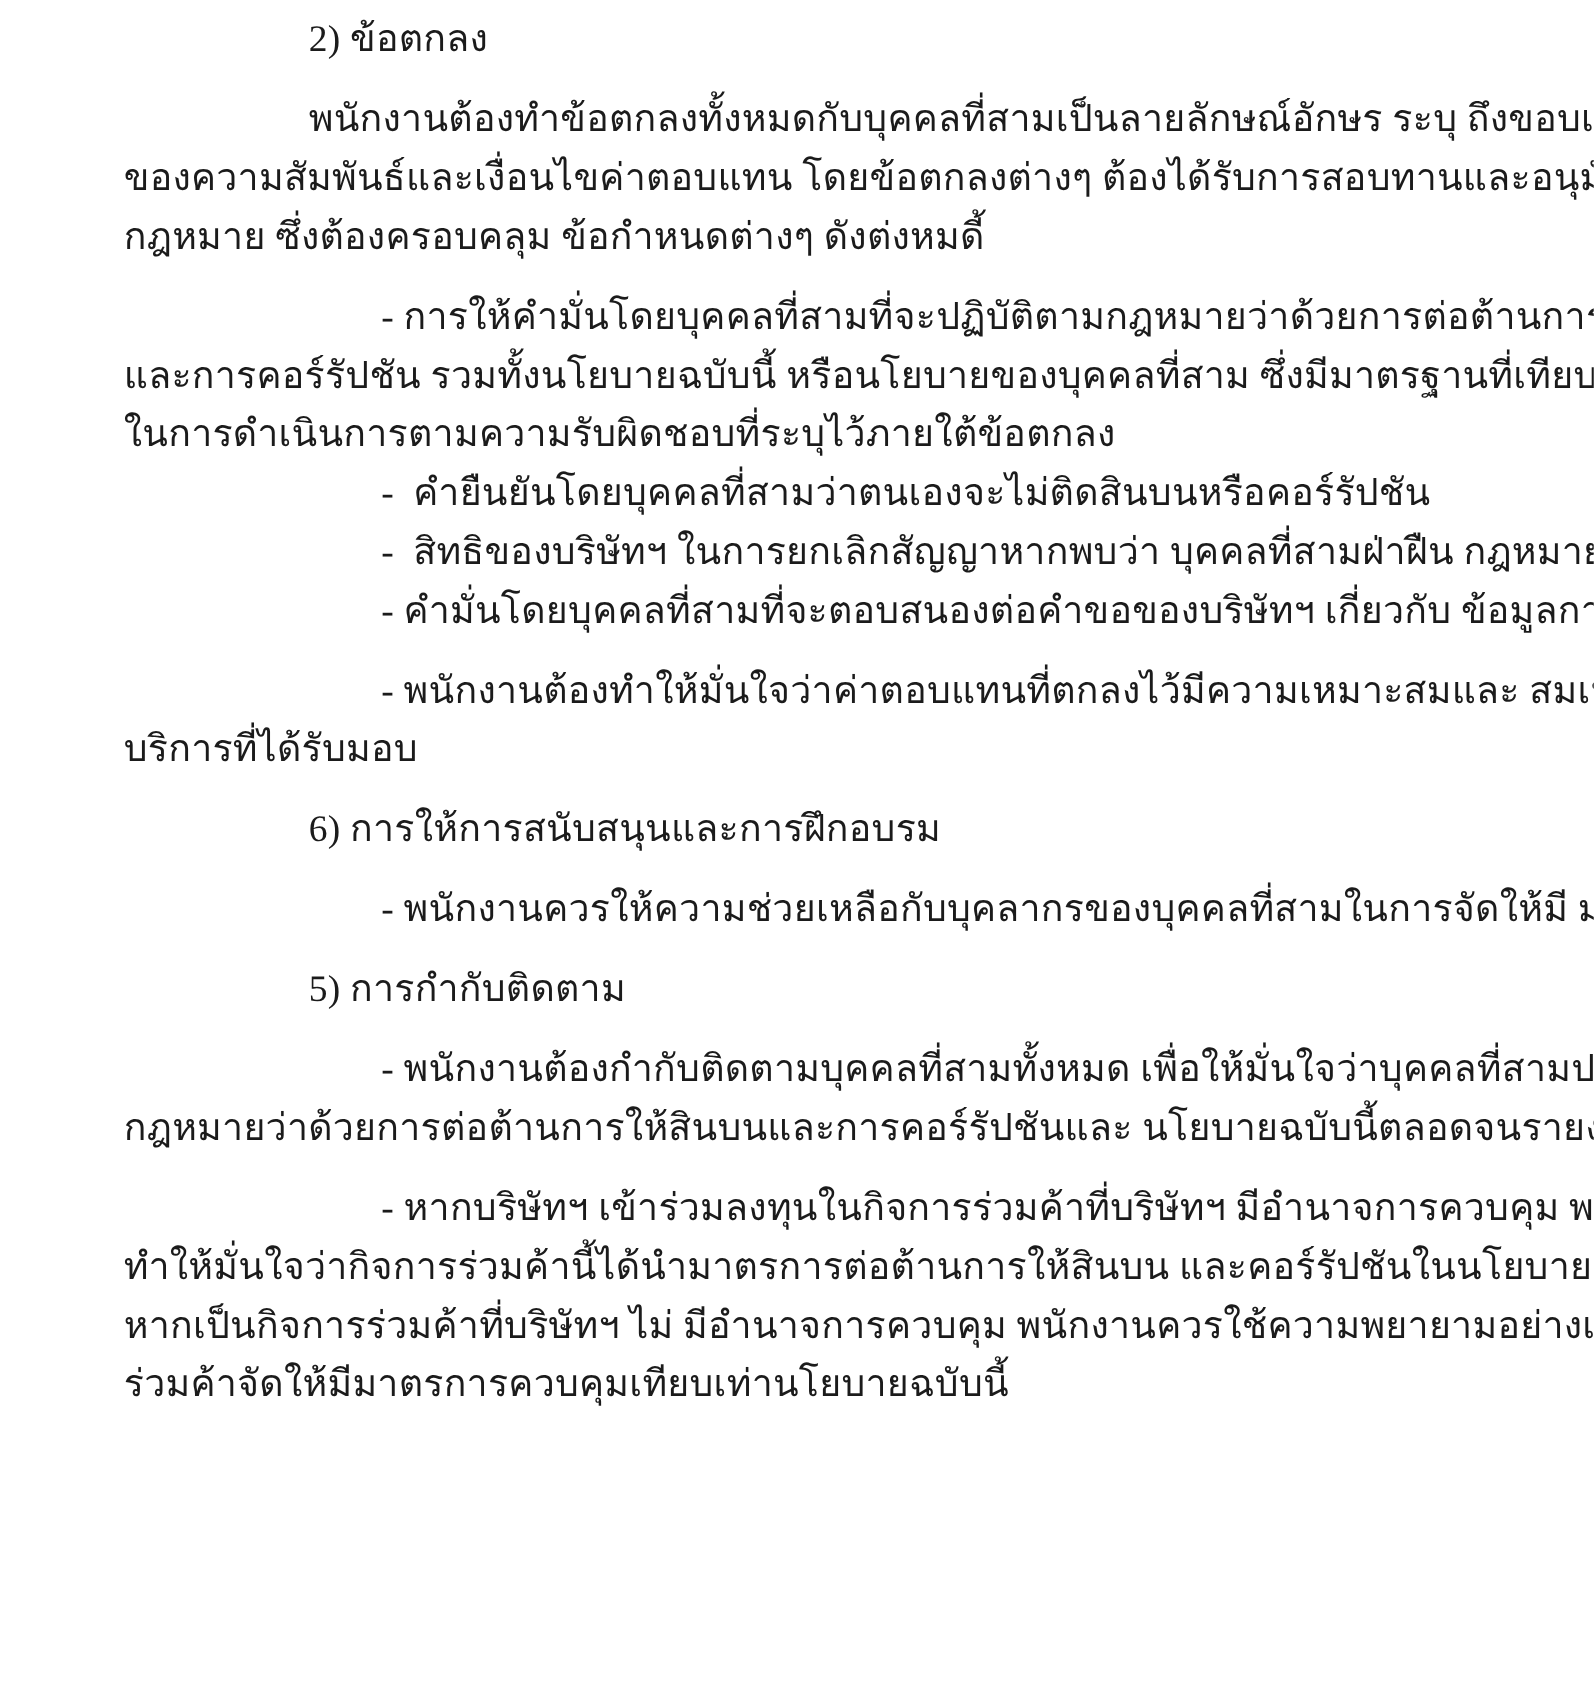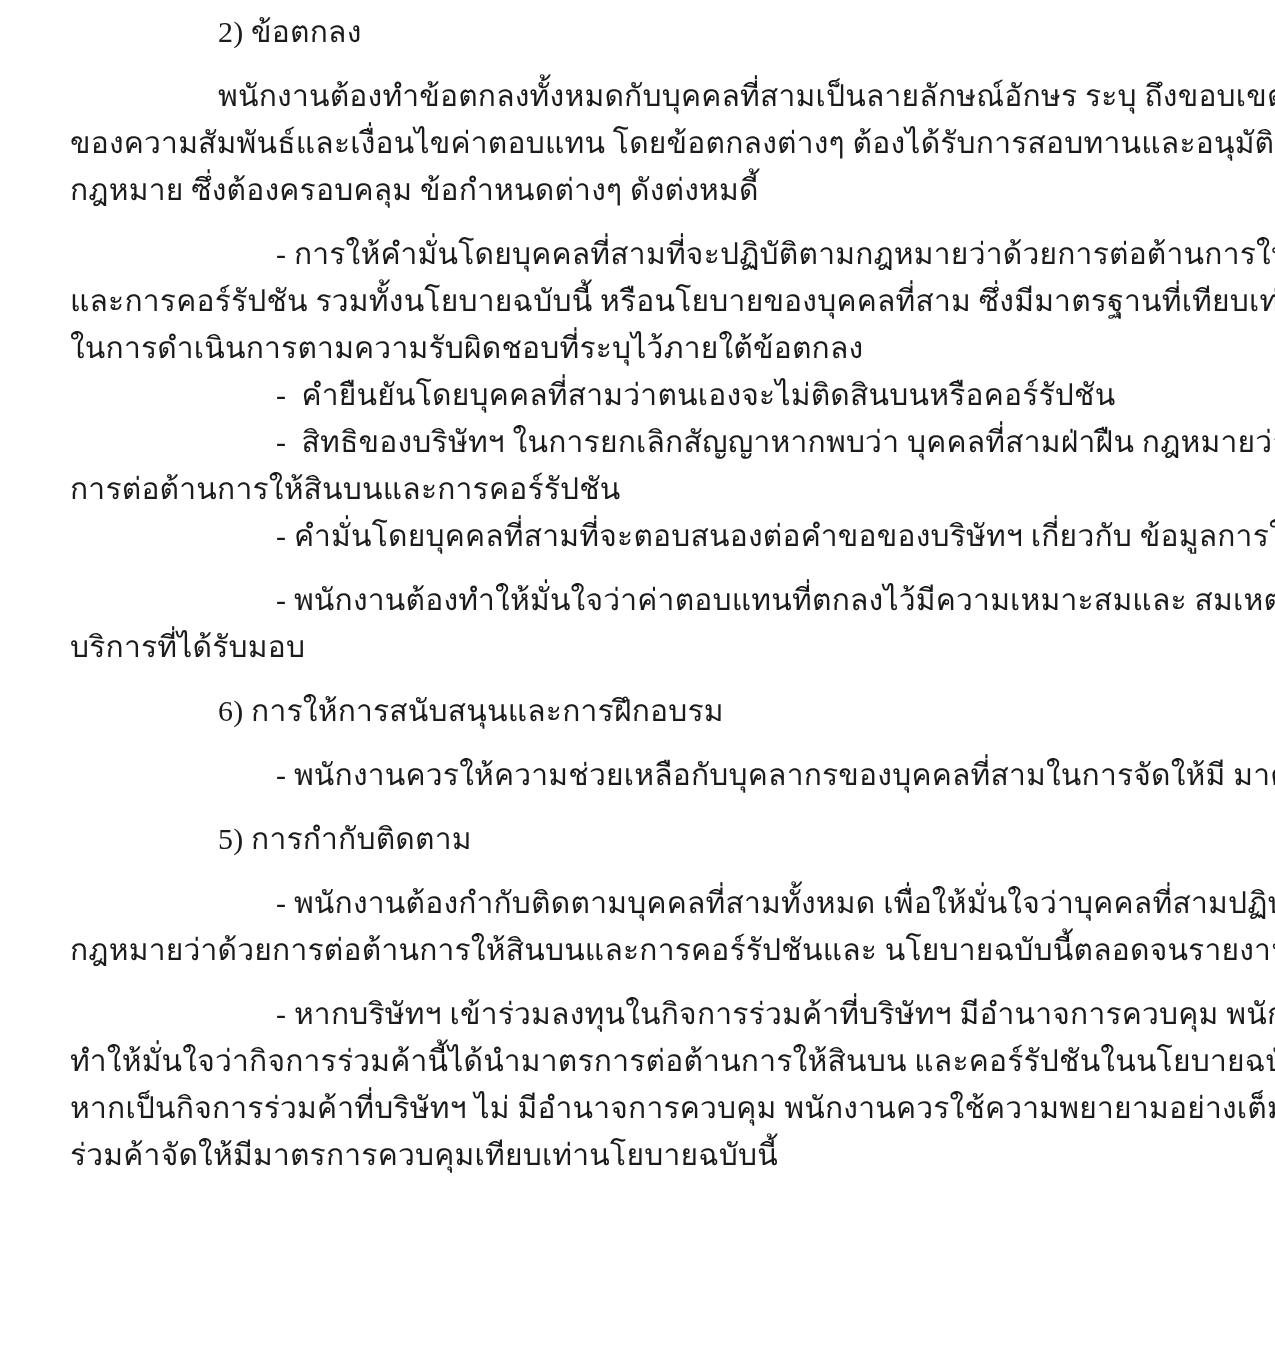--- a/index.html
+++ b/index.html
@@ -11,21 +11,21 @@
     width: 1275px;
     height: 1350px;
     overflow: hidden;
     color: #1b1b1b;
     font-family: "Liberation Serif", "DejaVu Serif", serif;
   }
   .page {
     box-sizing: border-box;
     width: 1275px;
     height: 1350px;
-    padding: 8px 147px 0 70px;
+    padding: 8px 147px 0 99px;
     background: #ffffff;
   }
   .ln {
     margin: 0;
     font-size: 30px;
     line-height: 47px;
     white-space: pre;     
     letter-spacing: 0.2px;
   }
   
@@ -55,21 +55,20 @@
       <p class="ln">และการคอร์รัปชัน รวมทั้งนโยบายฉบับนี้ หรือนโยบายของบุคคลที่สาม ซึ่งมีมาตรฐานที่เทียบเท่านโยบายฉบับนี้</p>
       <p class="ln">ในการดำเนินการตามความรับผิดชอบที่ระบุไว้ภายใต้ข้อตกลง</p>
     </div>
 
     <div>
       <p class="ln ind-b">-  คำยืนยันโดยบุคคลที่สามว่าตนเองจะไม่ติดสินบนหรือคอร์รัปชัน</p>
     </div>
 
     <div>
       <p class="ln ind-b">-  สิทธิของบริษัทฯ ในการยกเลิกสัญญาหากพบว่า บุคคลที่สามฝ่าฝืน กฎหมายว่าด้วย</p>
-      <p class="ln">การต่อต้านการให้สินบนและการคอร์รัปชัน</p>
     </div>
 
     <div>
       <p class="ln ind-b">- คำมั่นโดยบุคคลที่สามที่จะตอบสนองต่อคำขอของบริษัทฯ เกี่ยวกับ ข้อมูลการให้บริการ</p>
     </div>
   </section>
 
   <section>
 
     <div>

